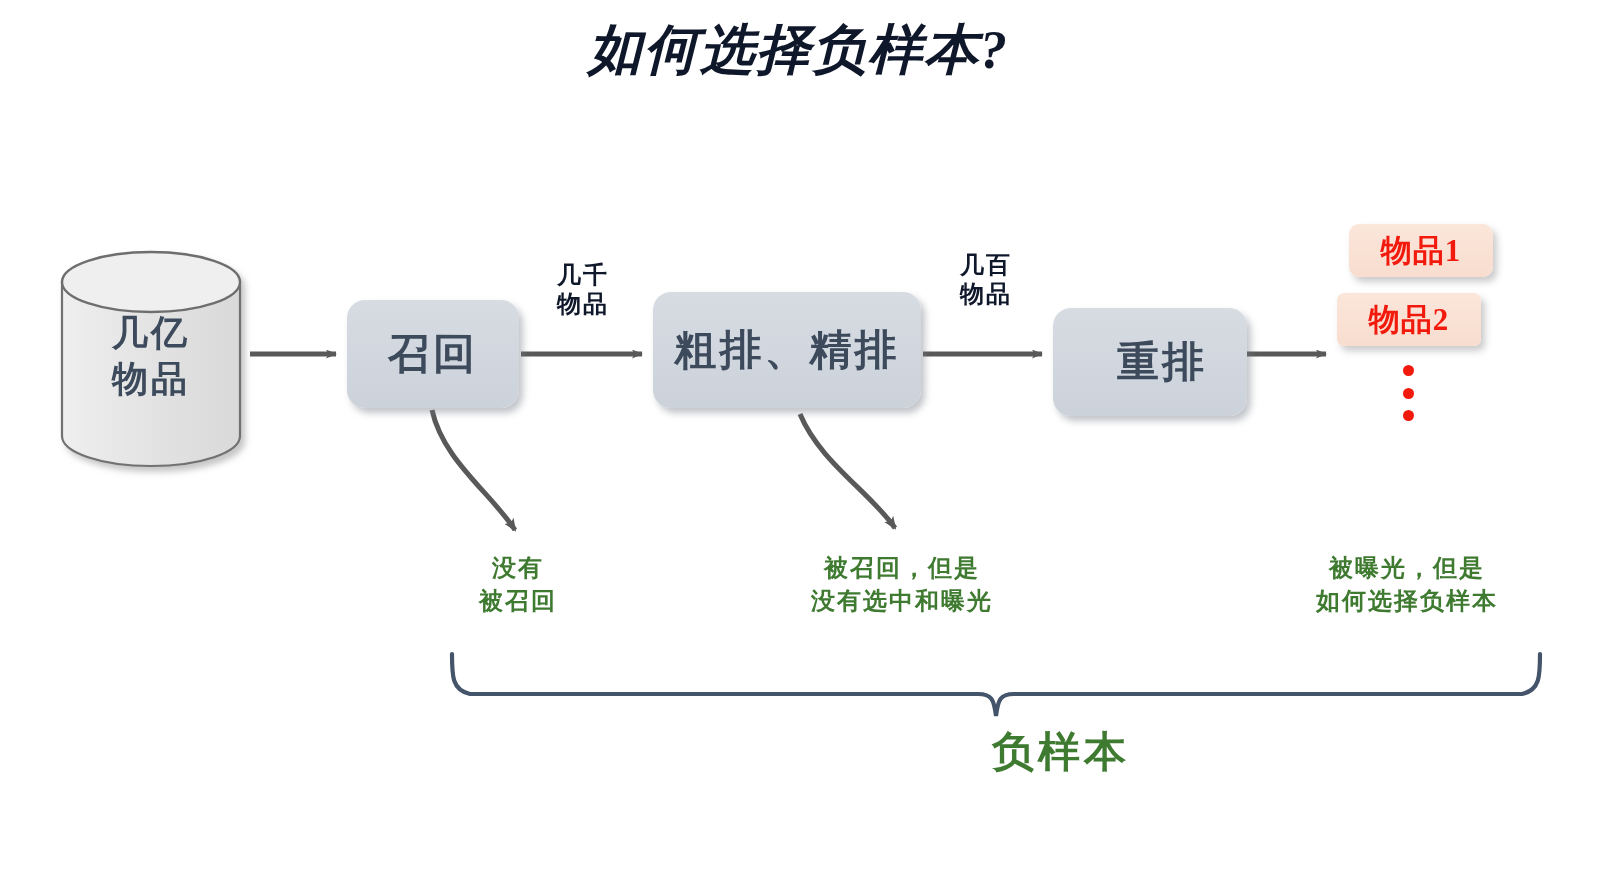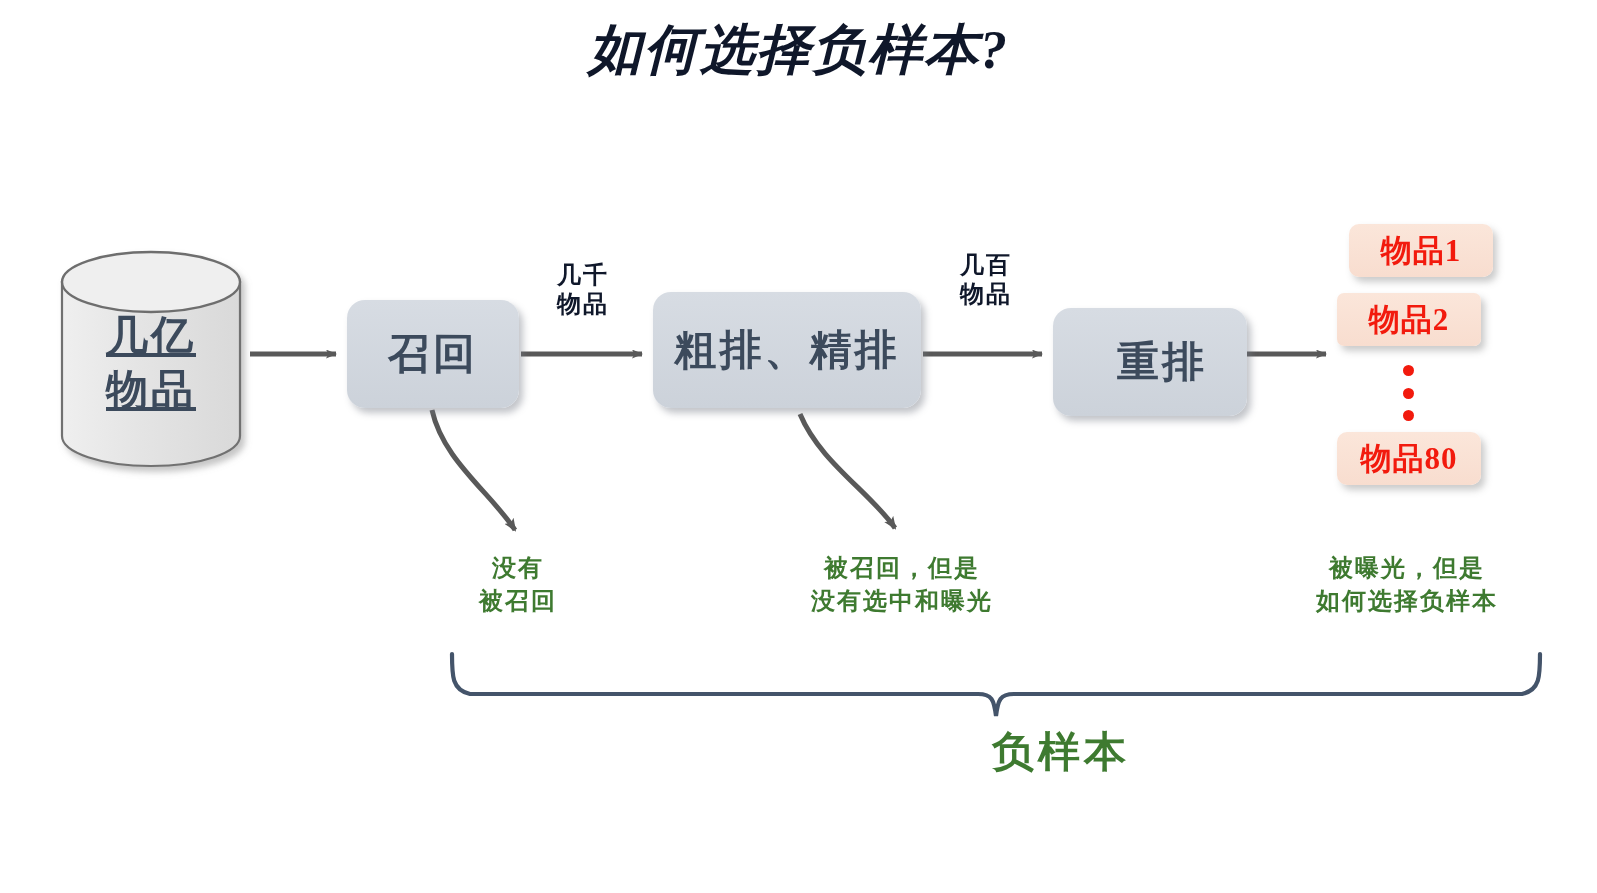--- a/index.html
+++ b/index.html
@@ -108,26 +108,25 @@
   
   #db-text {
     position: absolute;
     left: 62px;
     top: 310px;
     width: 178px;
     text-align: center;
     color: #3c4a5c;
     font-family: "Liberation Serif", "DejaVu Serif", serif;
     font-weight: bold;
-    font-size: 42px;
+    font-size: 36px;
     line-height: 1.28;
     letter-spacing: 3px;
     white-space: pre-line;
     user-select: none;
-    text-decoration: underline;
   }
 
   
   .red-note {
     position: absolute;
     text-align: center;
     color: #0f172a;
     font-family: Liberation Mono, monospace;
     font-weight: bold;
     font-size: 24px;
@@ -234,21 +233,20 @@
   <div id="red-hundreds" class="red-note">几百
 物品</div>
 
   <div id="item-1" class="item-box">物品1</div>
   <div id="item-2" class="item-box">物品2</div>
   <div id="item-ellipsis">
     <i></i>
     <i></i>
     <i></i>
   </div>
-  <div id="item-80" class="item-box">物品80</div>
 
   <div id="green-not-recalled" class="green-note">没有
 被召回</div>
   <div id="green-no-expose" class="green-note">被召回，但是
 没有选中和曝光</div>
   <div id="green-no-click" class="green-note">被曝光，但是
 如何选择负样本</div>
 
   <div id="brace-label">负样本</div>
 

